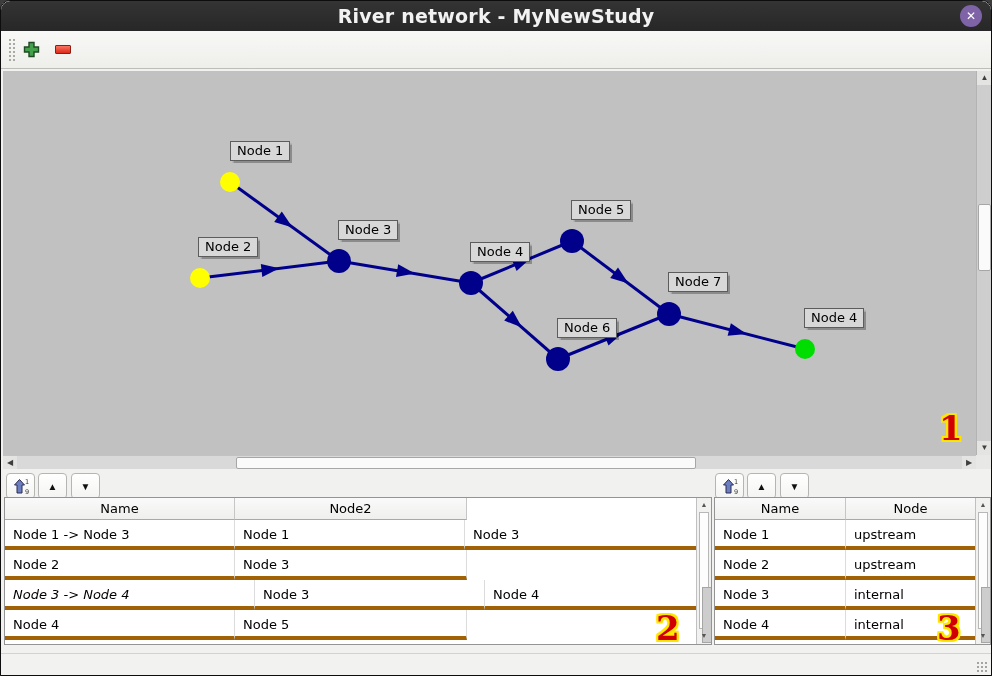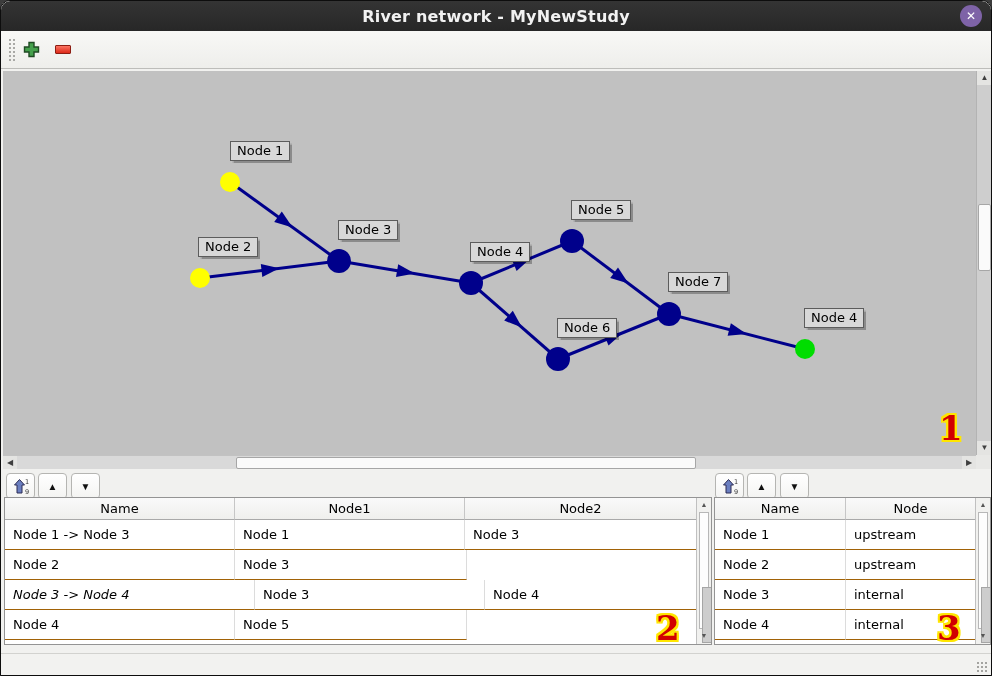--- a/index.html
+++ b/index.html
@@ -9,21 +9,21 @@
     border:1px solid #0d0d0d; border-radius:10px 10px 0 0;
     background:#f1f1ef; overflow:hidden;
   }
   
   .titlebar {
     position:absolute; left:0; top:0; width:100%; height:30px;
     background:linear-gradient(#343434,#272727);
     border-radius:9px 9px 0 0;
     display:flex; align-items:center; justify-content:center;
   }
-  .titlebar .title { color:#f2f2f2; font-size:16px; font-weight:bold; letter-spacing:.2px; }
+  .titlebar .title { color:#f2f2f2; font-size:19px; font-weight:bold; letter-spacing:.2px; }
   .close-btn {
     position:absolute; right:9px; top:4px; width:22px; height:22px;
     border-radius:50%; background:#7e63a7; border:none; cursor:pointer;
     color:#fff; font-size:12px; line-height:22px; text-align:center; padding:0;
   }
   
   .toolbar {
     position:absolute; left:0; top:30px; width:100%; height:38px;
     background:linear-gradient(#f8f8f6,#eeeeeb);
     border-bottom:1px solid #bdbdba;
@@ -85,21 +85,21 @@
     position:absolute; top:28px; height:148px; background:#fff;
     border:1px solid #949494; overflow:hidden; font-size:13px;
   }
   .thead { display:flex; height:22px; }
   .th {
     background:linear-gradient(#fafafa,#efefed); border-right:1px solid #c6c6c6; border-bottom:1px solid #a9a9a9;
     text-align:center; line-height:21px; color:#000; overflow:hidden; flex-shrink:0;
   }
   .trow { display:flex; height:30px; }
   .td {
-    border-right:1px solid #dcdcdc; border-bottom:1px solid #a16207;
+    border-right:1px solid #dcdcdc; border-bottom:4px solid #a16207;
     padding-left:8px; line-height:29px; color:#000; white-space:nowrap; overflow:hidden; flex-shrink:0;
   }
   .tscroll { position:absolute; right:0; top:0; width:15px; height:100%; background:#f1f1ef; border-left:1px solid #c0c0c0; }
   .tscroll .ts-btn { position:absolute; left:0; width:14px; height:12px; background:transparent; border:none; color:#555; font-size:7px; line-height:12px; text-align:center; padding:0; cursor:pointer; }
   .tscroll .ts-up { top:1px; }
   .tscroll .ts-down { bottom:2px; }
   .ts-track { position:absolute; left:2px; top:14px; bottom:15px; width:10px; background:#fdfdfd; border:1px solid #b7b7b7; }
   .ts-thumb { position:absolute; left:2px; top:74px; width:10px; height:56px; background:#cdcdcd; border:1px solid #a5a5a5; }
   
   .statusbar { position:absolute; left:0; top:652px; width:100%; height:23px; background:#f2f2f0; border-top:1px solid #d2d2cf; }
@@ -212,21 +212,20 @@
         <text x="12" y="6" font-size="6.5" fill="#333" font-family="DejaVu Sans">1</text>
         <text x="12" y="16" font-size="6.5" fill="#333" font-family="DejaVu Sans">9</text>
       </svg>
     </button>
     <button class="mini-btn" style="left:746px;">▲</button>
     <button class="mini-btn" style="left:779px;">▼</button>
 
     <div class="data-table" id="links-table" style="left:3px; width:708px;">
       <div class="thead">
           <div class="th" style="width: 230px;">Name</div>
-          <div class="th" style="width: 230px;">Node1</div>
           <div class="th" style="width: 232px;">Node2</div>
         </div>
       <div class="tbody">
           <div class="trow">
             <div class="td" style="width: 230px;">Node 1 -&gt; Node 3</div>
             <div class="td" style="width: 230px;">Node 1</div>
             <div class="td" style="width: 232px;">Node 3</div>
           </div>
           <div class="trow">
             <div class="td" style="width: 230px;">Node 2</div>

